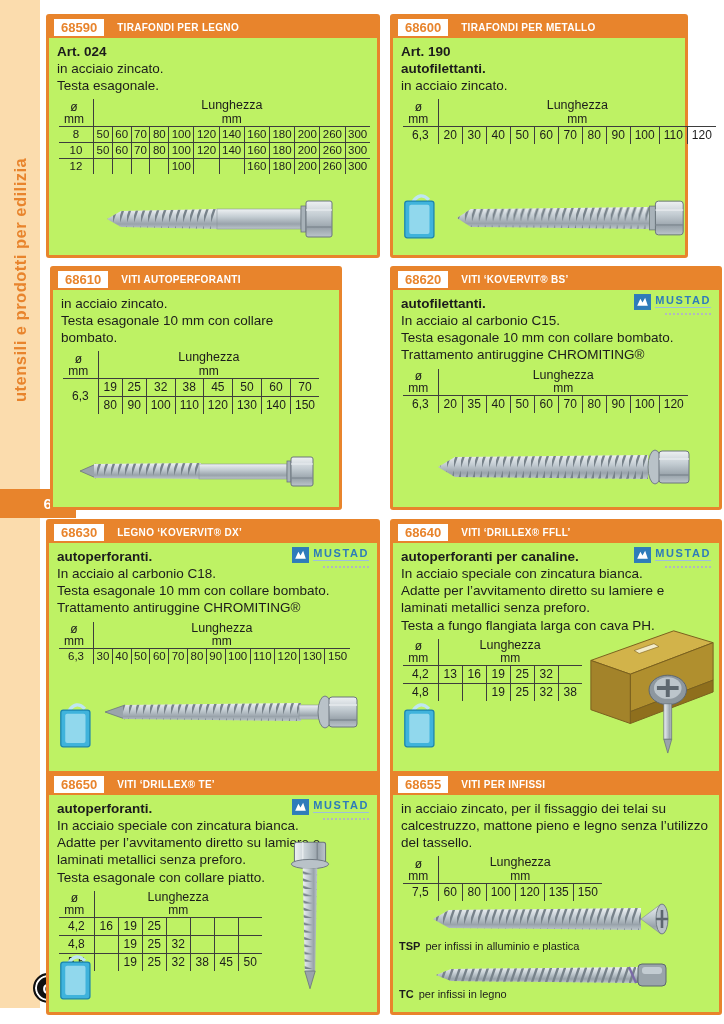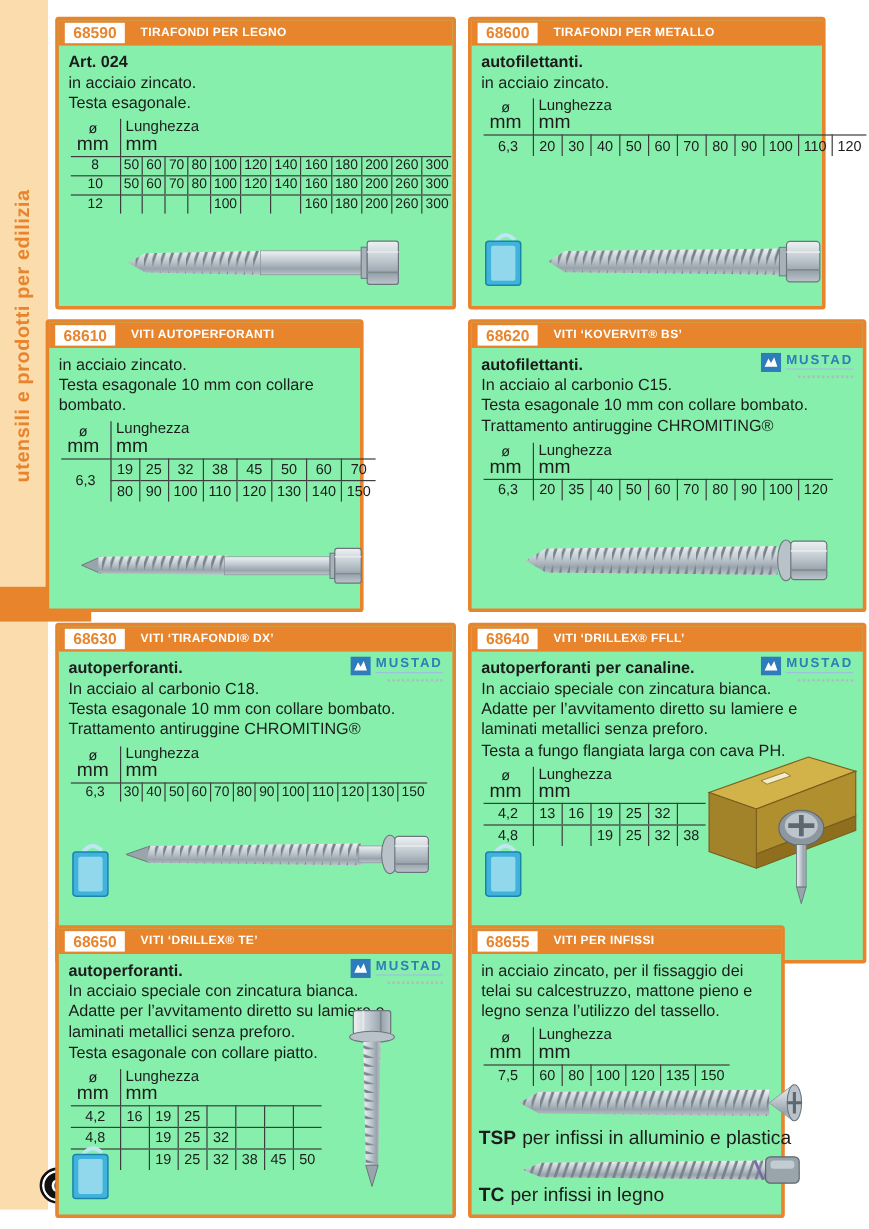--- a/index.html
+++ b/index.html
@@ -13,52 +13,52 @@
              display:flex;align-items:center;justify-content:center;
              color:#e8842c;font-weight:bold;font-size:16.5px;letter-spacing:.5px;}
   .page-badge{position:absolute;left:0;top:489px;width:40px;height:29px;background:#e8842c;
               color:#fff;font-weight:bold;font-size:15px;
               display:flex;align-items:center;justify-content:center;padding-left:36px;}
   .c-logo{position:absolute;left:33px;top:973px;width:26px;height:26px;border-radius:50%;
           background:#101010;color:#fff;font-weight:bold;font-size:15px;
           display:grid;place-items:center;border:2px solid #101010;box-shadow:inset 0 0 0 2px #fff;}
 
   
-  .panel{position:absolute;box-sizing:border-box;border:3px solid #e8842c;border-radius:3px;background:#86efac;}
+  .panel{position:absolute;box-sizing:border-box;border:3px solid #e8842c;border-radius:3px;background:#bef264;}
   .phead{height:21px;background:#e8842c;display:flex;align-items:center;}
   .pcode{background:#fff;color:#e8842c;font-weight:bold;font-size:13px;
          padding:0 7px;margin-left:5px;height:17px;line-height:17px;}
   .ptitle{color:#fff;font-weight:bold;font-size:10px;margin-left:13px;letter-spacing:.3px;white-space:nowrap;}
   .pbody{padding:5px 8px 0 8px;}
   .desc{font-size:13.5px;line-height:1.27;max-width:316px;}
   .dline.b{font-weight:bold;}
 
   
   table.sizes{border-collapse:collapse;margin:5px 0 0 2px;font-size:12px;}
   table.sizes.tight{font-size:11.5px;}
   .sizes th{font-weight:normal;border-bottom:1.5px solid #3d3d3d;vertical-align:bottom;padding:0 4px 1px;}
   .sizes th.dh{border-right:1.5px solid #3d3d3d;text-align:center;line-height:1;padding:0 9px 1px 5px;font-size:12px;}
-  .sizes th .unit{font-size:16px;line-height:1;}
-  .sizes th.lh{text-align:left;line-height:1.05;font-size:12.5px;}
+  .sizes th .unit{font-size:12px;line-height:1;}
+  .sizes th.lh{text-align:center;line-height:1.05;font-size:12.5px;}
   .sizes td{text-align:center;padding:1.5px 4px;min-width:15px;}
   .sizes.tight td{padding:1.5px 2.5px;min-width:12px;}
   .sizes td.d{border-right:1.5px solid #3d3d3d;padding:1.5px 9px;}
   .sizes td.v + td.v{border-left:1.5px solid #3d3d3d;}
   .sizes tbody tr:not(:last-child) > td:not([rowspan]){border-bottom:1.5px solid #3d3d3d;}
 
   
   .mustad{position:absolute;right:8px;top:25px;display:flex;align-items:flex-start;gap:4px;}
   .mustad svg{display:block;}
   .mname{color:#2e7cba;font-weight:bold;font-size:11px;letter-spacing:1.6px;
          border-bottom:1.5px solid #9dc0dc;display:block;line-height:1.15;}
   .mtag{display:block;height:3px;border-bottom:2px dotted #b2b9bf;width:82%;margin:2px 0 0 auto;}
 
   
   .simg{position:absolute;}
-  .cap{position:absolute;font-size:16px;white-space:nowrap;}
+  .cap{position:absolute;font-size:11px;white-space:nowrap;}
   .cap b{margin-right:5px;}
 </style>
 </head>
 <body>
 
 <svg width="0" height="0" style="position:absolute" aria-hidden="true">
   <defs>
     <linearGradient id="gSteel" x1="0" x2="0" y1="0" y2="1">
       <stop offset="0" stop-color="#eef1f3"></stop>
         <stop offset="0.4" stop-color="#c3ccd2"></stop>
@@ -171,20 +171,21 @@
     </svg>
   </section>
 
   <section class="panel" style="left:390px;top:14px;width:298px;height:244px">
     <header class="phead">
       <span class="pcode">68600</span>
       <span class="ptitle">TIRAFONDI PER METALLO</span>
     </header>
     <div class="pbody">
       <div class="desc">
+          <div class="dline b">Art. 190</div>
           <div class="dline b">autofilettanti.</div>
           <div class="dline">in acciaio zincato.</div>
         </div>
       <table class="sizes">
           <thead>
             <tr>
               <th class="dh">
                 <div>ø</div>
                 <div class="unit">mm</div>
               </th>
@@ -221,21 +222,21 @@
     <svg class="simg" style="left:58px;top:176px;width:258px;height:50px" viewBox="0 0 260 50">
       <polygon points="6,25 20,16 200,14 200,36 20,34" fill="url(#gSteel)"></polygon>
       <polygon points="6,25 20,16 200,14 200,36 20,34" fill="url(#pThr)"></polygon>
       <rect x="200" y="13" width="6" height="24" fill="#a8b2b9" stroke="#6b757d" stroke-width="0.8"></rect>
       <rect x="206" y="8" width="28" height="34" rx="3" fill="url(#gSteel)" stroke="#6b757d" stroke-width="1"></rect>
       <line x1="206" y1="17" x2="234" y2="17" stroke="#e7ebee" stroke-width="1.4"></line>
       <line x1="206" y1="32" x2="234" y2="32" stroke="#7f8991" stroke-width="1.4"></line>
     </svg>
   </section>
 
-  <section class="panel" style="left:38px;top:266px;width:265px;height:244px">
+  <section class="panel" style="left:50px;top:266px;width:292px;height:244px">
     <header class="phead">
       <span class="pcode">68610</span>
       <span class="ptitle">VITI AUTOPERFORANTI</span>
     </header>
     <div class="pbody">
       <div class="desc">
           <div class="dline">in acciaio zincato.</div>
           <div class="dline">Testa esagonale 10 mm con collare bombato.</div>
         </div>
       <table class="sizes">
@@ -346,21 +347,21 @@
       <ellipse cx="222" cy="28" rx="7" ry="17" fill="#b9c2c8" stroke="#6b757d" stroke-width="0.9"></ellipse>
       <rect x="226" y="12" width="30" height="32" rx="3" fill="url(#gSteel)" stroke="#6b757d" stroke-width="1"></rect>
       <line x1="226" y1="20" x2="256" y2="20" stroke="#e7ebee" stroke-width="1.4"></line>
       <line x1="226" y1="36" x2="256" y2="36" stroke="#7f8991" stroke-width="1.4"></line>
     </svg>
   </section>
 
   <section class="panel" style="left:46px;top:519px;width:334px;height:284px">
     <header class="phead">
       <span class="pcode">68630</span>
-      <span class="ptitle">VITI ‘TIRAFONDI® DX’</span>
+      <span class="ptitle">LEGNO ‘KOVERVIT® DX’</span>
     </header>
     <div class="mustad">
       <svg width="17" height="16" viewBox="0 0 16 15">
         <rect width="16" height="15" fill="#2e7cba"></rect>
         <path d="M3 11 L6 4.5 L8 8 L10.5 3.5 L13 11 Z" fill="#fff"></path>
       </svg>
       <div class="mtxt">
         <span class="mname">MUSTAD</span>
         <span class="mtag"></span>
       </div>
@@ -578,21 +579,21 @@
       <rect x="11" y="4" width="30" height="19" rx="2" fill="url(#gSteelV)" stroke="#6b757d" stroke-width="1"></rect>
       <line x1="19" y1="4" x2="19" y2="23" stroke="#e7ebee" stroke-width="1.4"></line>
       <line x1="33" y1="4" x2="33" y2="23" stroke="#7f8991" stroke-width="1.4"></line>
       <ellipse cx="26" cy="25" rx="18" ry="4.5" fill="#b9c2c8" stroke="#6b757d" stroke-width="0.9"></ellipse>
       <polygon points="19,29 33,29 31,128 21,128" fill="url(#gSteelV)"></polygon>
       <polygon points="19,29 33,29 31,128 21,128" fill="url(#pThrV)"></polygon>
       <polygon points="21,128 31,128 26,145" fill="#9aa4ab" stroke="#6b757d" stroke-width="0.8"></polygon>
     </svg>
   </section>
 
-  <section class="panel" style="left:390px;top:771px;width:264px;height:244px">
+  <section class="panel" style="left:390px;top:771px;width:332px;height:244px">
     <header class="phead">
       <span class="pcode">68655</span>
       <span class="ptitle">VITI PER INFISSI</span>
     </header>
     <div class="pbody">
       <div class="desc" style="max-width:318px">
           <div class="dline">in acciaio zincato, per il fissaggio dei telai su calcestruzzo, mattone pieno e legno senza l’utilizzo del tassello.</div>
         </div>
       <table class="sizes">
           <thead>

